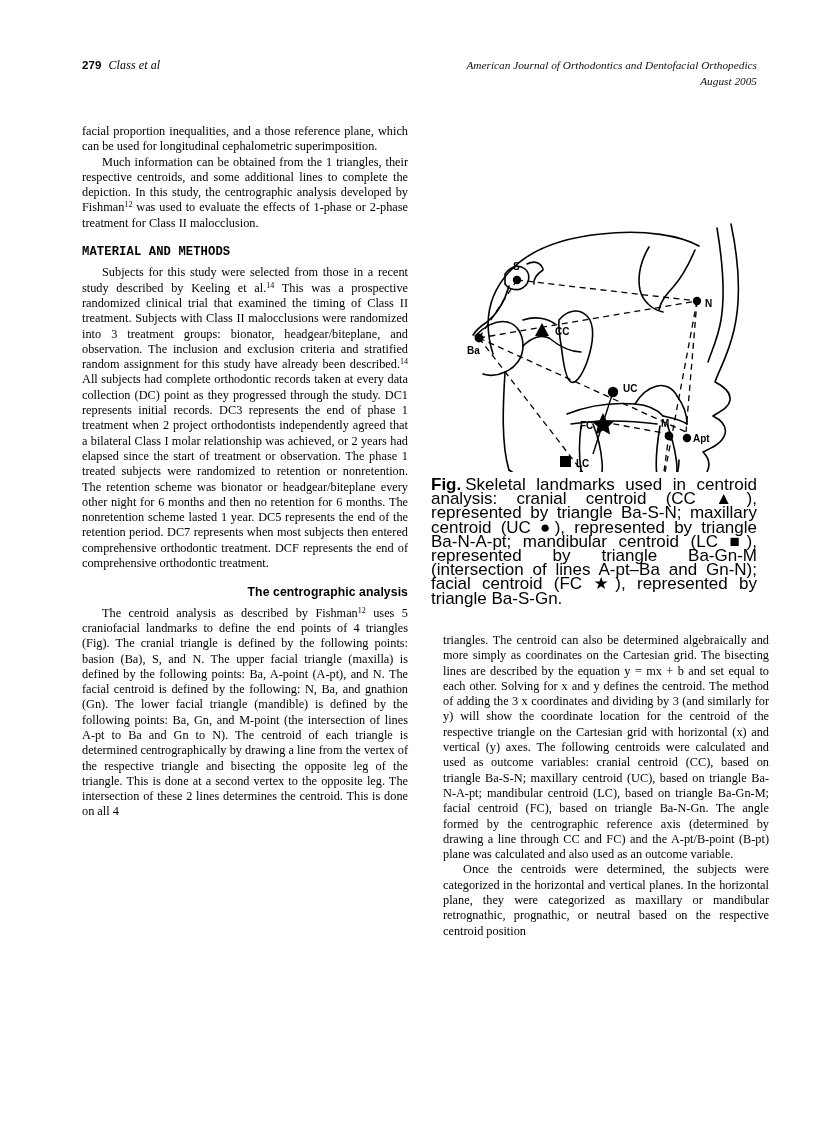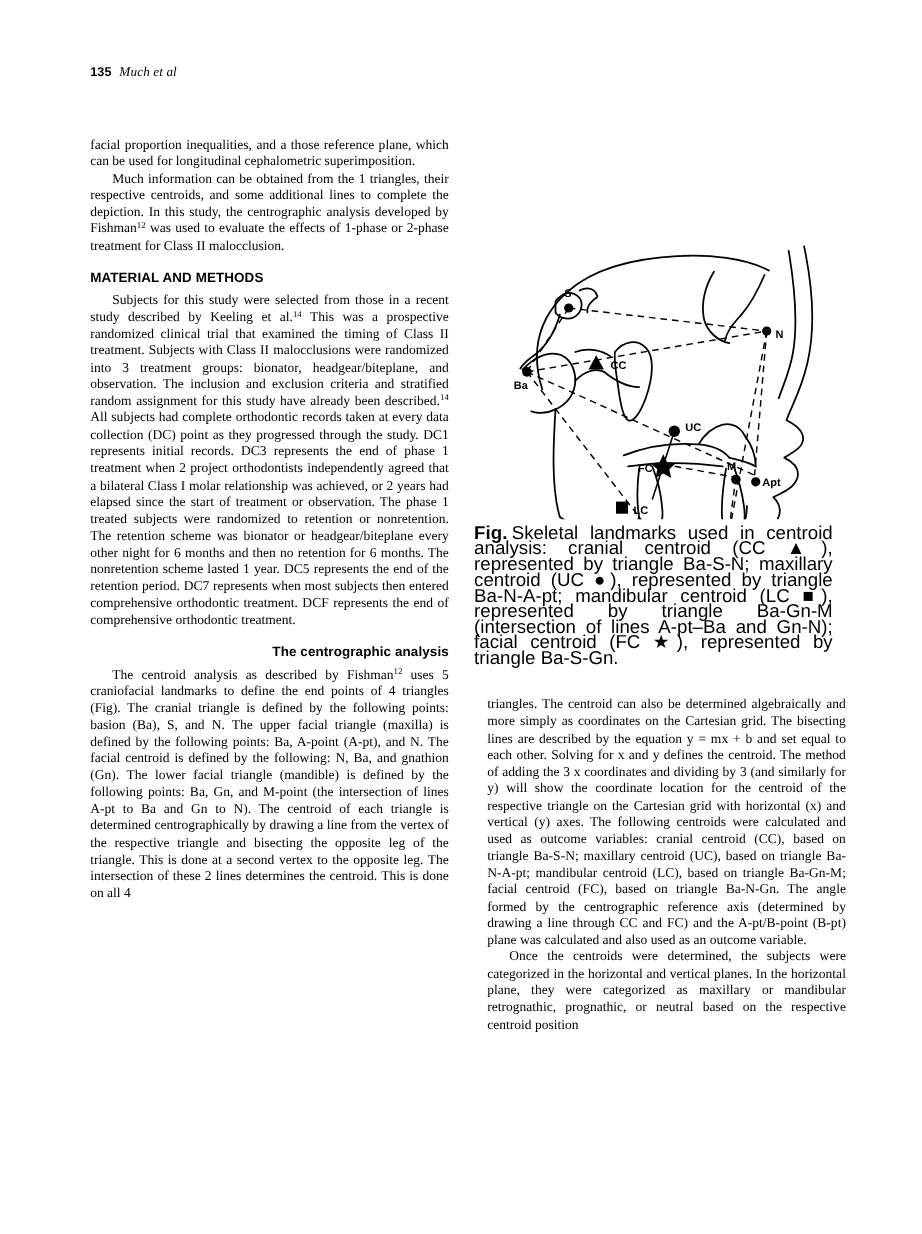--- a/index.html
+++ b/index.html
@@ -75,21 +75,21 @@
   .col-right { left: 431px; }
 
   .col p {
     margin: 0;
     text-indent: 20px;
     text-align: justify;
   }
   .col p.noindent { text-indent: 0; }
 
   h2.sec {
-    font-family: Liberation Sans, sans-serif;
+    font-family: Liberation Mono, monospace;
     font-weight: bold;
     font-size: 12.2px;
     margin: 14px 0 5px 0;
     text-align: left;
     letter-spacing: 0.1px;
   }
   h3.subsec {
     font-family: "Liberation Sans", sans-serif;
     font-weight: bold;
     font-size: 12.2px;
@@ -124,21 +124,25 @@
     margin-right: 4px;
   }
 </style>
 </head>
 <body>
 
 <div class="page">
 
   <div class="runhead">
     <div class="runhead-left">
-      <span class="folio">135</span><span class="authors">Much et al</span>
+      <span class="folio">279</span><span class="authors">Class et al</span>
+    </div>
+    <div class="runhead-right">
+      <div>American Journal of Orthodontics and Dentofacial Orthopedics</div>
+      <div>August 2005</div>
     </div>
   </div>
 
   <div class="col col-left">
 
     <p class="noindent">facial proportion inequalities, and a those reference plane, which can be used for longitudinal cephalometric superimposition.</p>
 
     <p><span>Much information can be obtained from the 1 triangles, their respective centroids, and some additional lines to complete the depiction. In this study, the centrographic analysis developed by Fishman</span><sup>12</sup><span> was used to evaluate the effects of 1-phase or 2-phase treatment for Class II malocclusion.</span></p>
 
     <h2 class="sec">MATERIAL AND METHODS</h2>

